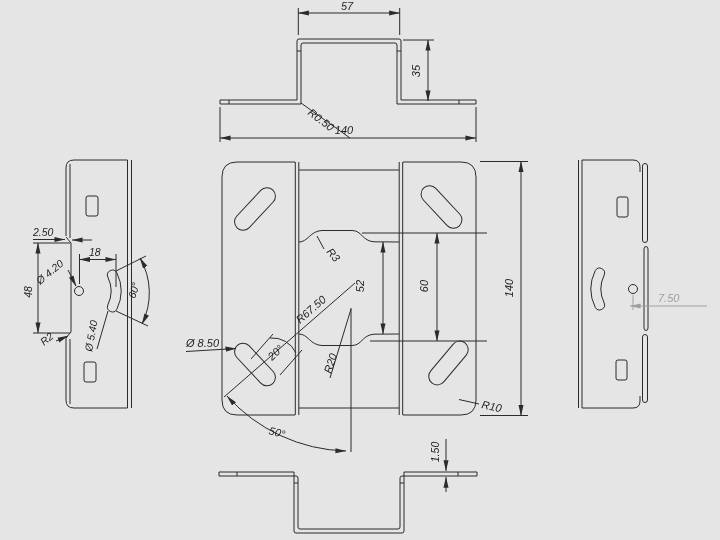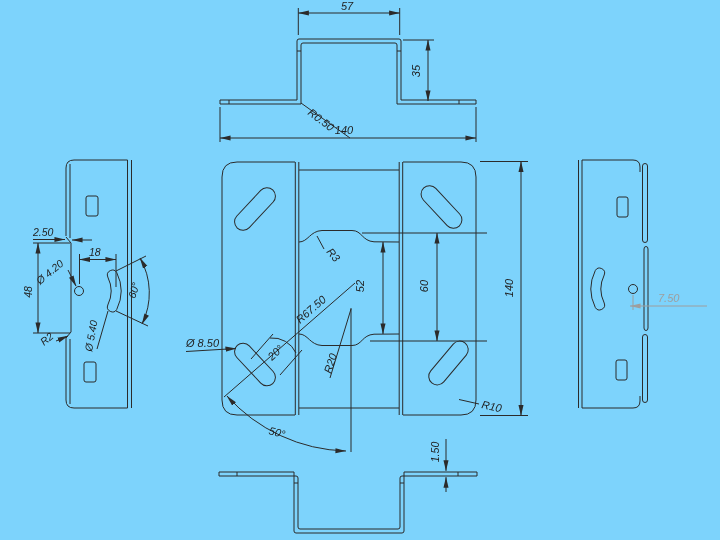--- a/index.html
+++ b/index.html
@@ -1,16 +1,16 @@
 <!DOCTYPE html>
 <html><head>
 <meta charset="utf-8">
 <style>
   html,body{margin:0;padding:0;background:#fff;}
-  #stage{position:relative;width:720px;height:540px;background:#7dd3fc;overflow:hidden;
+  #stage{position:relative;width:720px;height:540px;background:#e5e5e5;overflow:hidden;
          font-family:"Liberation Sans",sans-serif;}
   svg{display:block;}
   .ln{stroke:#2b2b2b;stroke-width:1;fill:none;stroke-linecap:butt;}
   .gy{stroke:#9e9e9e;stroke-width:1;fill:none;}
   .t{fill:#1f1f1f;stroke:none;font:italic 11px "Liberation Sans",sans-serif;}
   .ts{fill:#1f1f1f;stroke:none;font:italic 10.5px "Liberation Sans",sans-serif;}
   .tg{fill:#9e9e9e;stroke:none;font:italic 11px "Liberation Sans",sans-serif;}
   .mid{text-anchor:middle;}
 </style>
 </head>

